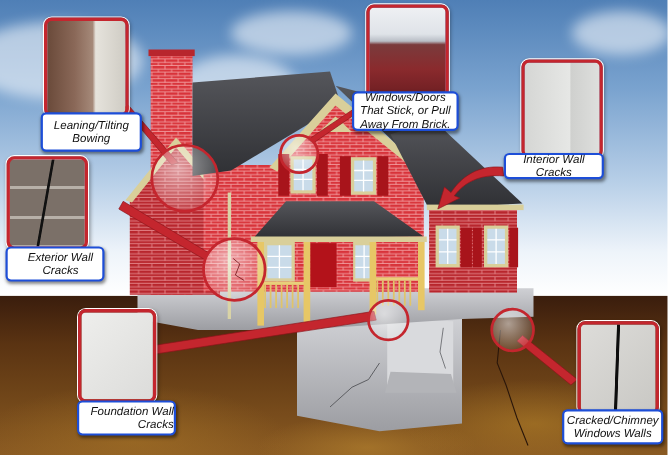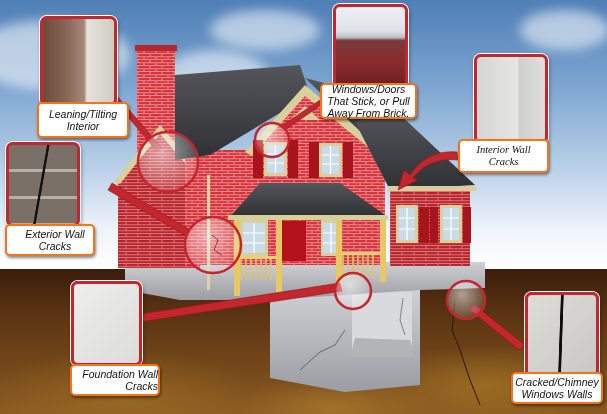--- a/index.html
+++ b/index.html
@@ -12,21 +12,21 @@
   .ground { position: absolute; left: 0; top: 269px; width: 607px; height: 145px;
     background:
       radial-gradient(ellipse 120px 40px at 80% 80%, rgba(180,130,40,0.55), transparent),
       radial-gradient(ellipse 140px 50px at 20% 90%, rgba(170,120,40,0.5), transparent),
       radial-gradient(ellipse 100px 30px at 55% 95%, rgba(190,140,50,0.5), transparent),
       linear-gradient(180deg, #3a1d0d 0%, #5a3312 30%, #6e4418 60%, #8a5a22 100%); }
   svg.art { position: absolute; left: 0; top: 0; }
   .callout { position: absolute; }
   .photo { position: absolute; border: 3px solid #c4262e; border-radius: 7px;
     box-shadow: 0 0 0 1px #fff, 1px 2px 4px rgba(0,0,0,0.45); overflow: hidden; }
-  .label { position: absolute; background: #fff; border: 2px solid #f97316; border-radius: 5px;
+  .label { position: absolute; background: #fff; border: 2px solid #1d4ed8; border-radius: 5px;
     box-shadow: 1px 2px 3px rgba(0,0,0,0.45);
     font-style: italic; font-size: 10.5px; line-height: 12px; color: #111; text-align: center;
     display: flex; flex-direction: column; justify-content: center; }
   .label span { display: block; }
 </style>
 </head>
 <body>
 
 <div id="stage">
   <div class="sky"></div>
@@ -158,38 +158,38 @@
       <circle cx="466" cy="300" r="19"></circle>
     </g>
     <path d="M212 235 L218 240 L214 250 L222 255" stroke="#7a1c20" stroke-width="0.8" fill="none"></path>
   </svg>
 
   <div class="callout">
     <div class="photo" style="left:40px;top:16px;width:77px;height:90px;
       background: linear-gradient(90deg, #6a4a3a 0%, #8a6858 35%, #a58979 58%, #e6e3dc 62%, #cfccc4 100%);"></div>
     <div class="label" style="left:37px;top:102px;width:92px;height:36px;">
       <span>Leaning/Tilting</span>
-      <span>Interior</span>
+      <span>Bowing</span>
     </div>
   </div>
 
   <div class="callout">
     <div class="photo" style="left:333px;top:4px;width:75px;height:86px;
       background: linear-gradient(180deg, #eef0f3 0%, #dfe3e8 30%, #b9bec6 38%, #7a3b3c 42%, #8a2a2d 70%, #6d1e22 100%);"></div>
     <div class="label" style="left:320px;top:83px;width:97px;height:36px;">
       <span>Windows/Doors</span>
       <span>That Stick, or Pull</span>
       <span>Away From Brick.</span>
     </div>
   </div>
 
   <div class="callout">
     <div class="photo" style="left:474px;top:54px;width:74px;height:90px;
       background: linear-gradient(90deg, #d5d6d4 0%, #e6e7e5 60%, #cfd0ce 62%, #dedfdd 100%);"></div>
-    <div class="label" style="left:458px;top:139px;width:91px;height:34px;font-family:Liberation Serif, serif;">
+    <div class="label" style="left:458px;top:139px;width:91px;height:24px;">
       <span>Interior Wall</span>
       <span>Cracks</span>
     </div>
   </div>
 
   <div class="callout">
     <div class="photo" style="left:6px;top:142px;width:74px;height:85px;
       background:
         linear-gradient(100deg, transparent 46%, #111 47%, #111 49%, transparent 50%),
         repeating-linear-gradient(180deg, #7b7068 0 24px, #b7b0a8 24px 27px);"></div>

